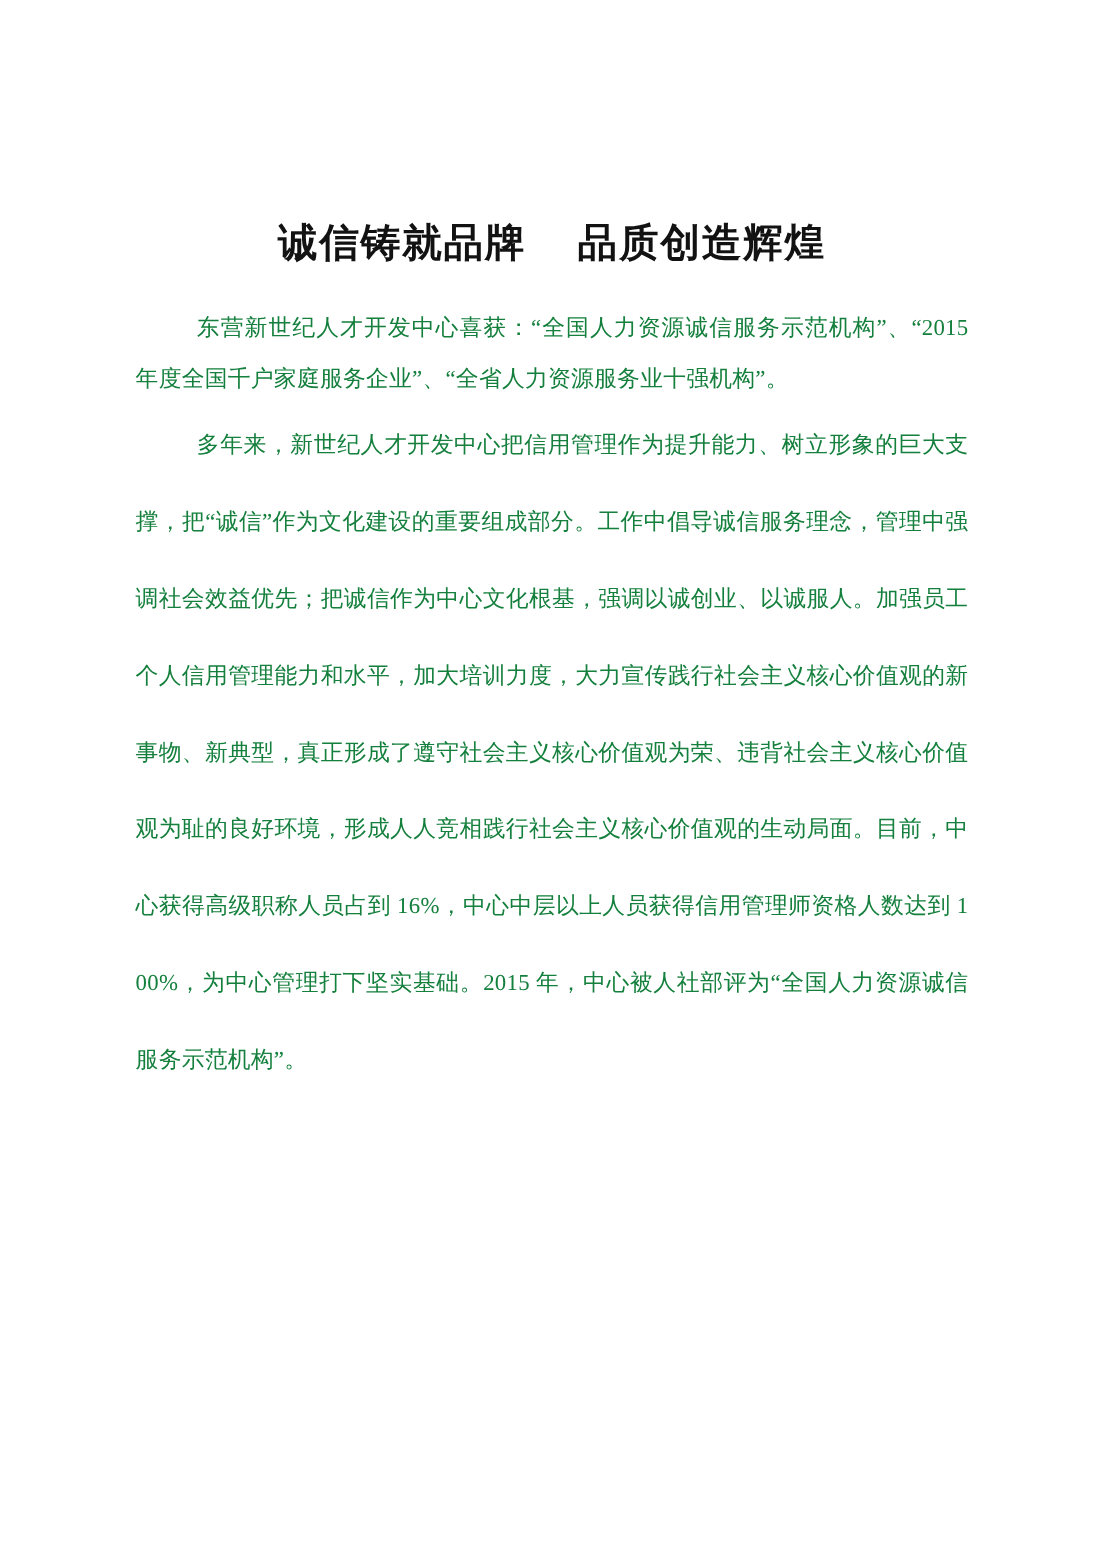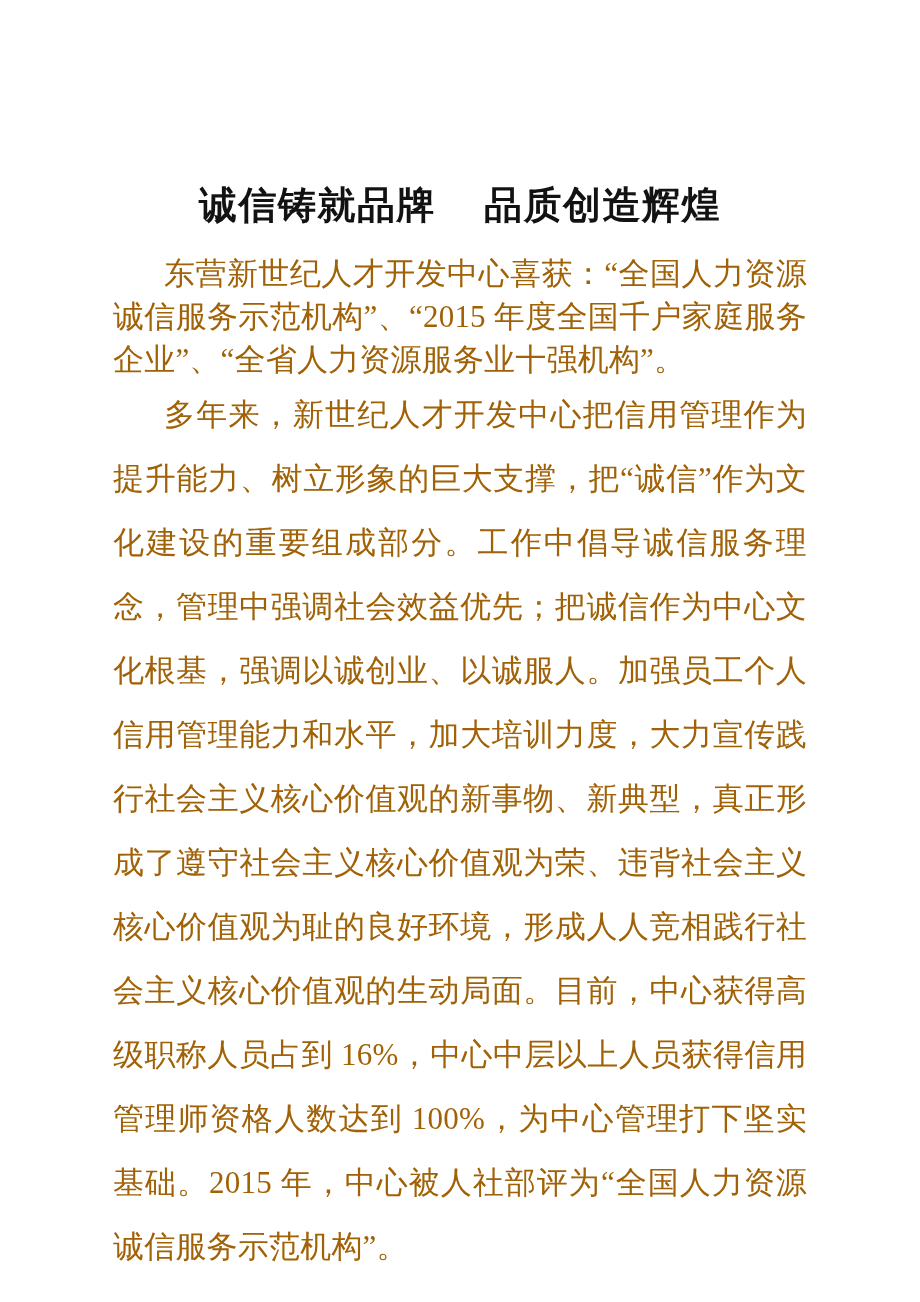--- a/index.html
+++ b/index.html
@@ -25,46 +25,46 @@
     box-sizing: border-box;
   }
 
   
   .doc-title {
     position: absolute;
     left: 0;
     top: 158px;
     width: 920px;
     text-align: center;
-    font-size: 38px;
+    font-size: 33px;
     line-height: 44px;
     font-weight: 600;
     letter-spacing: 1.5px;
     color: #121212;
     white-space: pre;
     font-family: "Liberation Sans", "DejaVu Sans", sans-serif;
   }
 
   
   .body-block {
     position: absolute;
     left: 113px;
     top: 252px;
     width: 694px;
   }
 
   p.para {
     margin: 0;
-    font-size: 31px;
+    font-size: 19px;
     line-height: 43px;
     text-align: justify;
     text-justify: inter-character;
     text-indent: 51px;
     letter-spacing: 0.2px;
-    color: #a16207;
+    color: #15803d;
     word-break: break-all;
   }
 
   p.para.loose {
     line-height: 64px;
   }
 
   h2.subhead {
     margin: 0;
     padding: 0;

